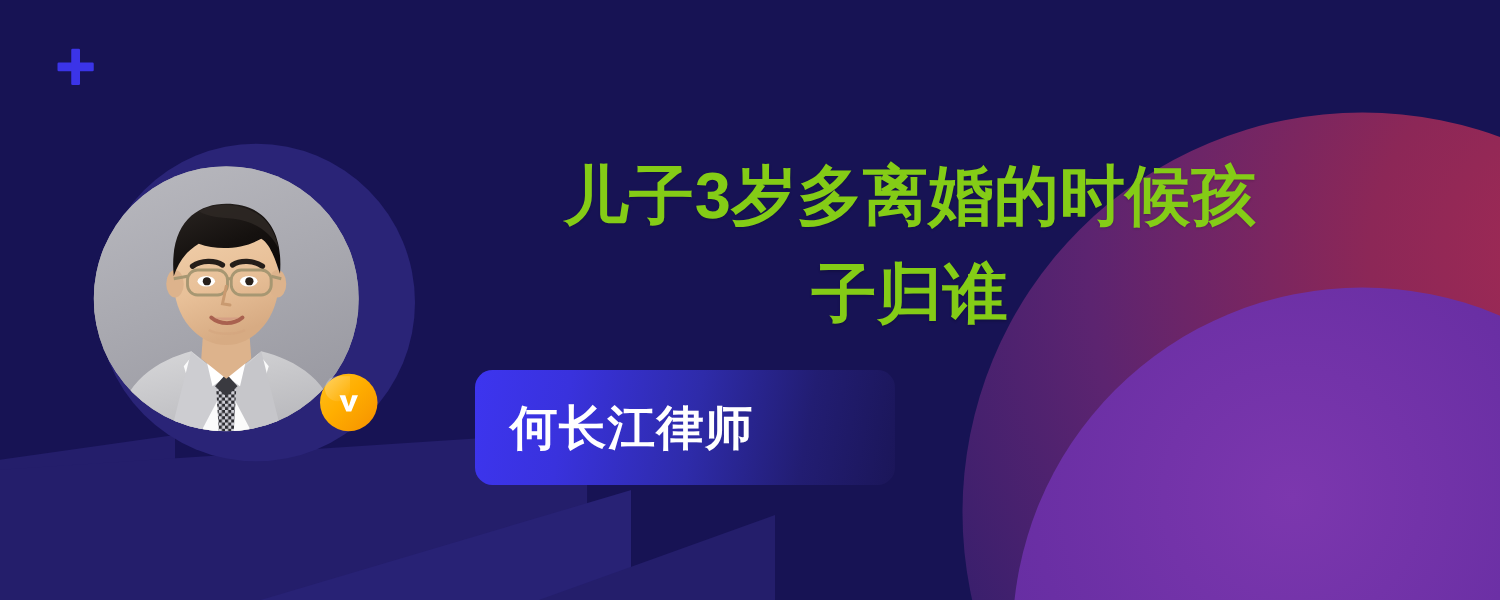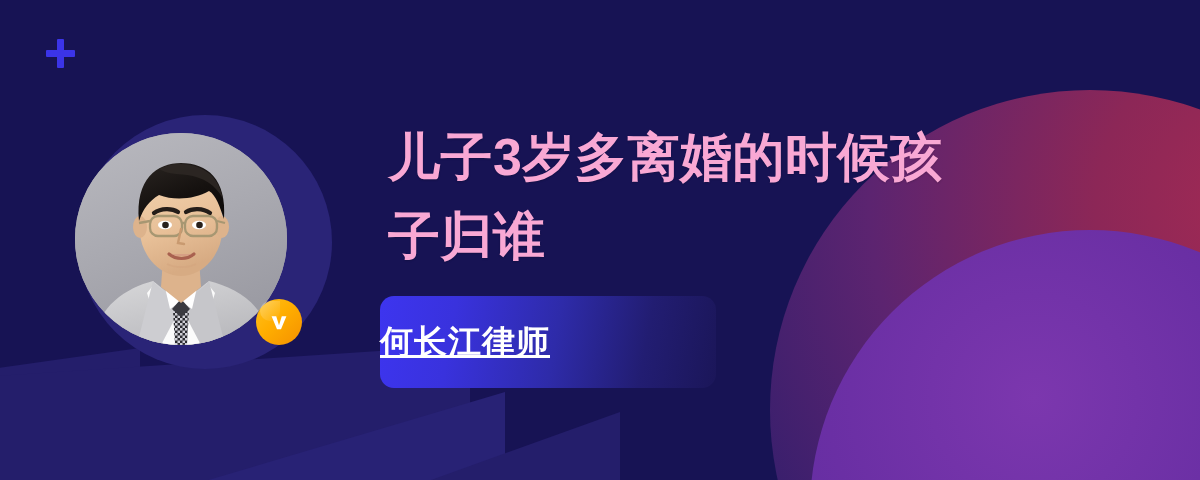--- a/index.html
+++ b/index.html
@@ -112,43 +112,44 @@
   }
   .verified-badge svg { position:relative; width:28px; height:28px; }
 
   
   .content {
     position:absolute;
     left:388px; top:118px;
     width:680px;
   }
   .headline {
-    color:#f9a8d4;
+    color:#84cc16;
     font-size:52px;
     line-height:79px;
     font-weight:bold;
     letter-spacing:0.5px;
     white-space:pre-line;
     text-shadow:0 1px 2px rgba(0,0,0,.18);
+    text-align:center;
   }
 
   .author-pill {
     position:absolute;
     left:380px; top:296px;
     width:336px; height:92px;
     border-radius:14px;
     background:linear-gradient(100deg, #3d35ef 0%, #3932dd 22%, #2e2ba9 52%, #221d72 78%, #1b1659 100%);
     display:flex; align-items:center;
   }
   .author-name {
     color:#ffffff;
-    font-size:33px;
+    font-size:38px;
     font-weight:bold;
     letter-spacing:1px;
-    text-decoration:underline;
+    padding-left:28px;
   }
 </style>
 </head>
 <body>
 
 <div class="banner">
 
   <div class="bg-layer">
     <div class="shape-circle-crimson"></div>
     <div class="shape-circle-purple"></div>

